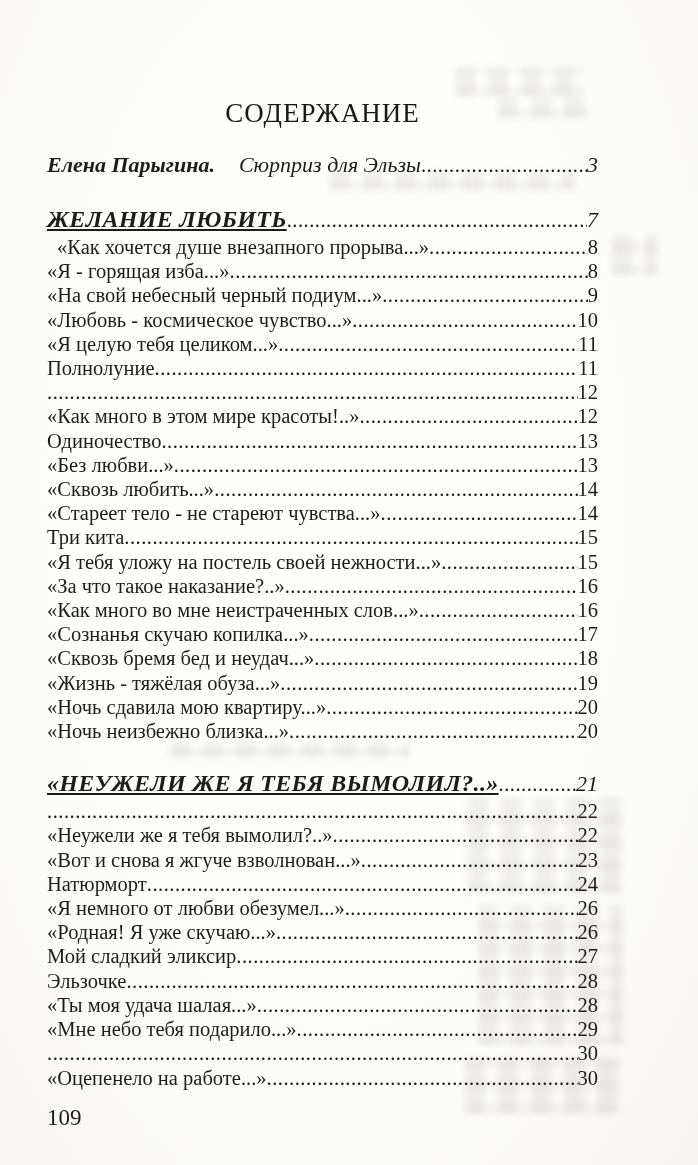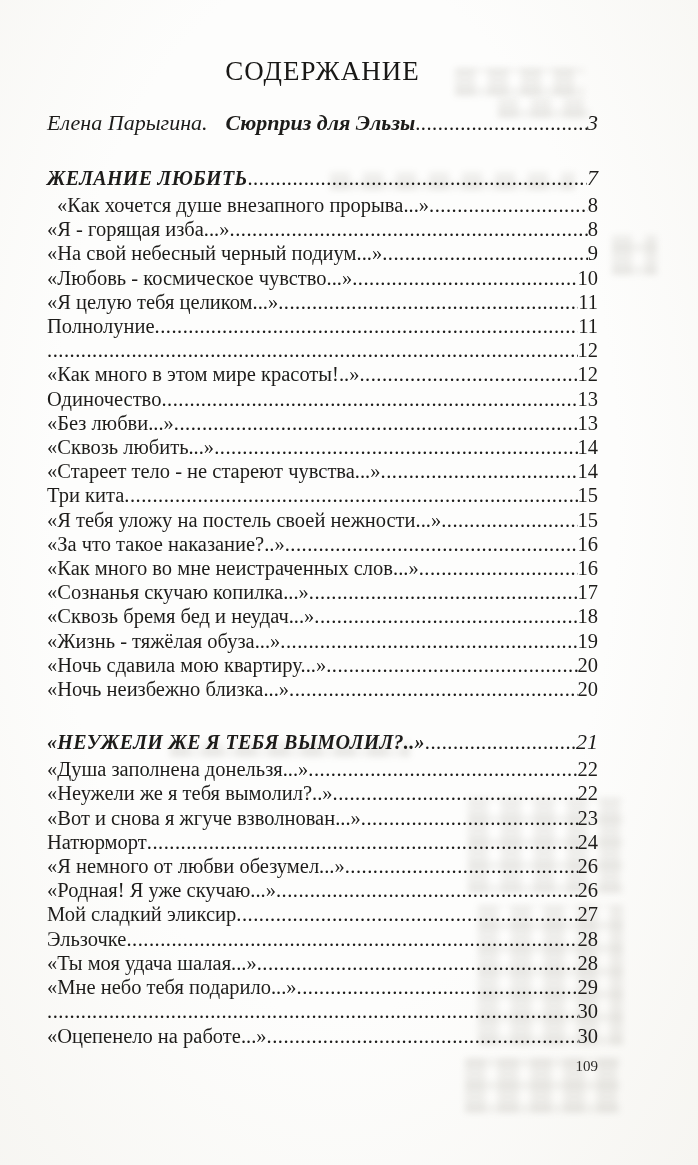--- a/index.html
+++ b/index.html
@@ -6,21 +6,21 @@
   body {
     width: 698px; height: 1165px;
     font-family: "Liberation Serif", "DejaVu Serif", serif;
     background: #ffffff;
     overflow: hidden;
   }
   .page {
     position: relative;
     width: 698px; height: 1165px;
     box-sizing: border-box;
-    padding: 56px 100px 0 47px;
+    padding: 98px 100px 0 47px;
     background:
       radial-gradient(ellipse at 48% 42%, #fdfdfc 55%, #f6f5f1 100%);
     color: #1d1c1a;
   }
   
   .art {
     position: absolute;
     background:
       repeating-linear-gradient(90deg, rgba(150,146,136,.30) 0 20px, rgba(150,146,136,0) 20px 33px),
       repeating-linear-gradient(0deg, rgba(150,146,136,.22) 0 9px, rgba(150,146,136,0) 9px 23px);
@@ -45,37 +45,37 @@
     overflow: hidden;
     white-space: nowrap;
     letter-spacing: .5px;
   }
   .dots::after {
     content: "......................................................................................................................................................................................";
   }
   .pg { flex: 0 0 auto; white-space: nowrap; }
 
   .row-author { font-size: 22px; line-height: 27px; font-style: italic; }
-  .row-author .author-name { font-weight: normal; }
-  .row-author .author-work { margin-left: 18px; font-weight: bold; }
+  .row-author .author-name { font-weight: bold; }
+  .row-author .author-work { margin-left: 24px; }
   .row-author .dots { font-style: normal; font-size: 20.5px; }
 
   .row-section { margin-top: 26px; line-height: 29px; }
-  .row-section .txt { font-weight: bold; font-style: italic; font-size: 20px; letter-spacing: .3px; }
+  .row-section .txt { font-weight: bold; font-style: italic; font-size: 24px; letter-spacing: .3px; text-decoration: underline; }
   .row-section .dots { font-size: 20.5px; }
   .row-section .pg { font-style: italic; font-size: 22px; }
 
   .row-entry { font-size: 20.5px; line-height: 24.2px; }
   .row-indent { padding-left: 10px; }
 
   .folio {
-    margin-top: 4px;
-    font-size: 15px;
+    margin-top: 14px;
+    font-size: 23px;
     line-height: 28px;
-    text-align: right;
+    text-align: left;
   }
 </style>
 </head>
 <body>
 
 <div class="page">
 
   <div class="art" style="left:455px; top:68px;  width:130px; height:28px;"></div>
   <div class="art" style="left:498px; top:98px;  width:92px;  height:20px;"></div>
   <div class="art" style="left:330px; top:172px; width:245px; height:18px;"></div>
@@ -204,21 +204,20 @@
     <span class="txt">«Ночь неизбежно близка...»</span>
     <span class="dots"></span>
     <span class="pg">20</span>
   </div>
       <div class="row row-section">
     <span class="txt">«НЕУЖЕЛИ ЖЕ Я ТЕБЯ ВЫМОЛИЛ?..»</span>
     <span class="dots"></span>
     <span class="pg">21</span>
   </div>
       <div class="row row-entry">
-    <span class="txt">«Душа заполнена донельзя...»</span>
     <span class="dots"></span>
     <span class="pg">22</span>
   </div>
       <div class="row row-entry">
     <span class="txt">«Неужели же я тебя вымолил?..»</span>
     <span class="dots"></span>
     <span class="pg">22</span>
   </div>
       <div class="row row-entry">
     <span class="txt">«Вот и снова я жгуче взволнован...»</span>

